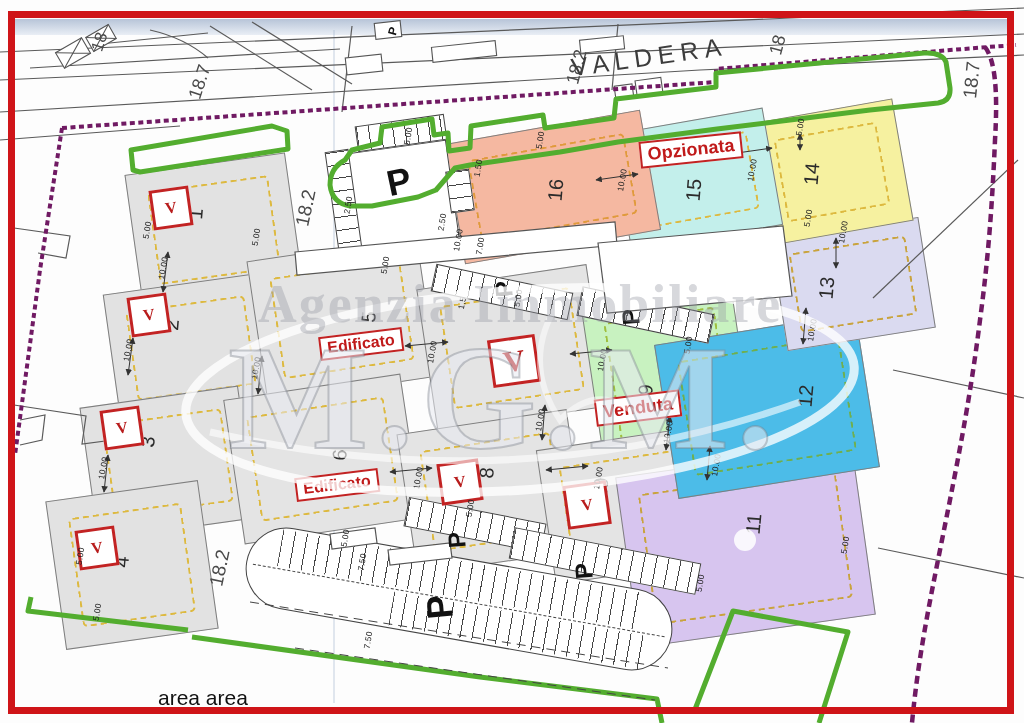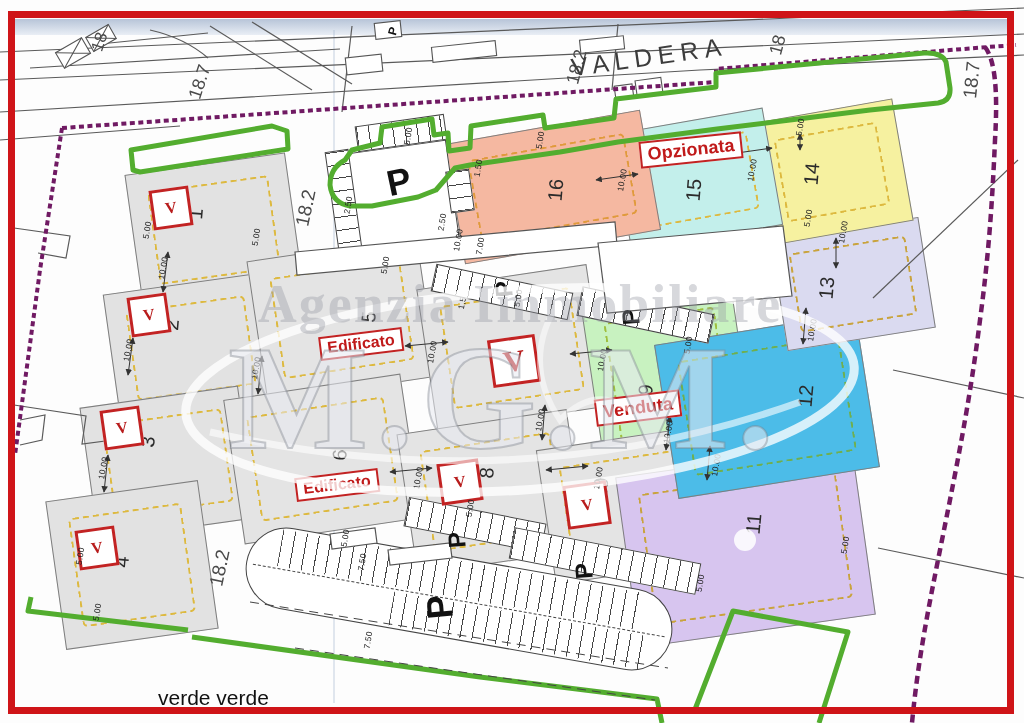--- a/index.html
+++ b/index.html
@@ -197,21 +197,21 @@
   </svg>
 
   <span class="elev" style="left:100px;top:42px;font-size:17px;transform:translate(-50%,-50%) rotate(-72deg);">18</span>
   <span class="elev" style="left:200px;top:82px;transform:translate(-50%,-50%) rotate(-72deg);">18.7</span>
   <span class="elev" style="left:306px;top:208px;font-size:19px;transform:translate(-50%,-50%) rotate(-78deg);">18.2</span>
   <span class="elev" style="left:220px;top:568px;font-size:19px;transform:translate(-50%,-50%) rotate(-78deg);">18.2</span>
   <span class="elev" style="left:577px;top:67px;transform:translate(-50%,-50%) rotate(-75deg);">18.2</span>
   <span class="elev" style="left:778px;top:45px;transform:translate(-50%,-50%) rotate(-75deg);">18</span>
   <span class="elev" style="left:972px;top:80px;font-size:19px;transform:translate(-50%,-50%) rotate(-84deg);">18.7</span>
   <span class="street" style="left:649px;top:57px;transform:translate(-50%,-50%) rotate(-8deg);">VALDERA</span>
-  <span class="area-label" style="left:158px;top:686px;">verde verde</span>
+  <span class="area-label" style="left:158px;top:686px;">area area</span>
 
   <span class="num" style="left:196px;top:214px;transform:translate(-50%,-50%) rotate(-85deg);">1</span>
   <span class="num" style="left:172px;top:325px;transform:translate(-50%,-50%) rotate(-85deg);">2</span>
   <span class="num" style="left:148px;top:442px;transform:translate(-50%,-50%) rotate(-85deg);">3</span>
   <span class="num" style="left:122px;top:562px;transform:translate(-50%,-50%) rotate(-85deg);">4</span>
   <span class="num" style="left:369px;top:317px;transform:translate(-50%,-50%) rotate(-85deg);">5</span>
   <span class="num" style="left:340px;top:455px;transform:translate(-50%,-50%) rotate(-85deg);">6</span>
   <span class="num" style="left:487px;top:473px;transform:translate(-50%,-50%) rotate(-85deg);">8</span>
   <span class="num" style="left:646px;top:390px;transform:translate(-50%,-50%) rotate(-85deg);">9</span>
   <span class="num" style="left:601px;top:489px;transform:translate(-50%,-50%) rotate(-85deg);">10</span>

